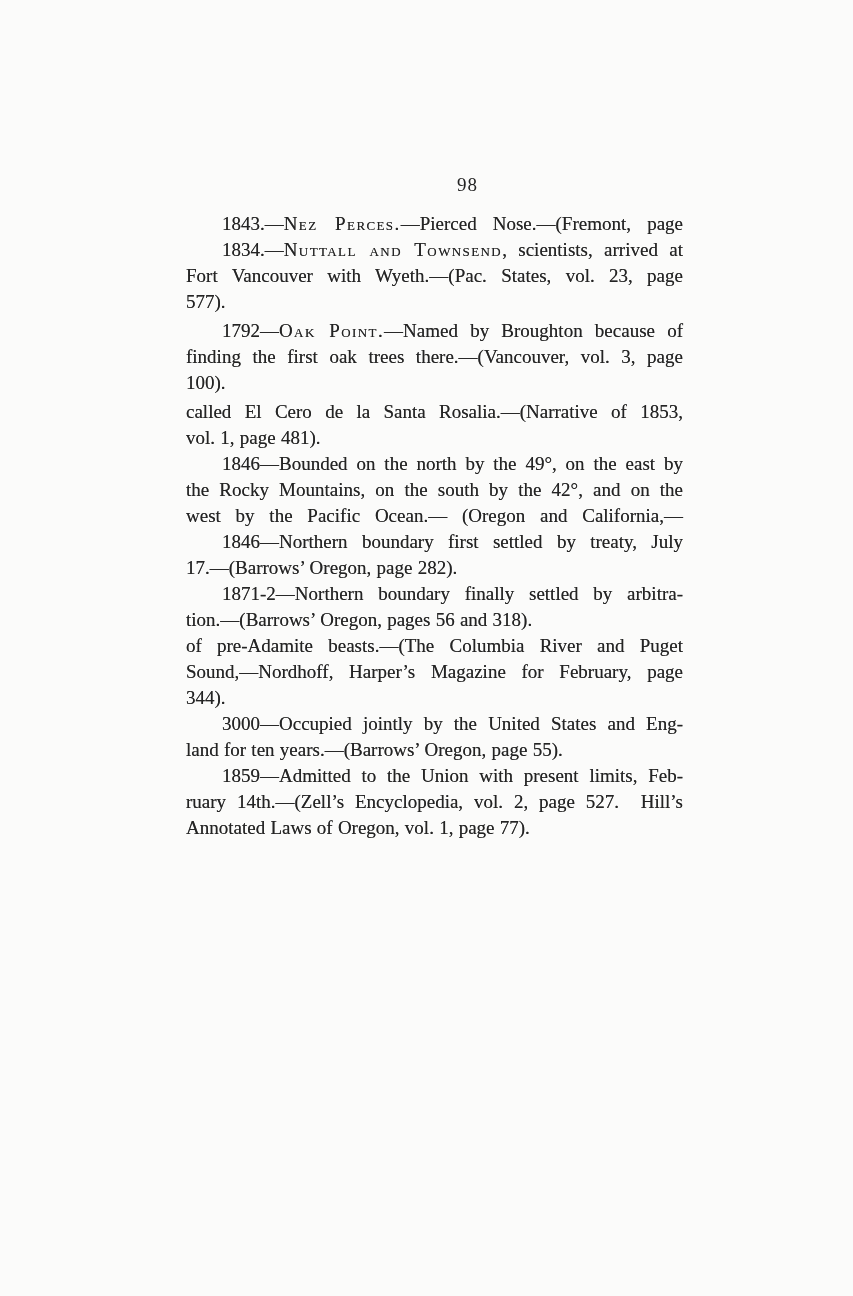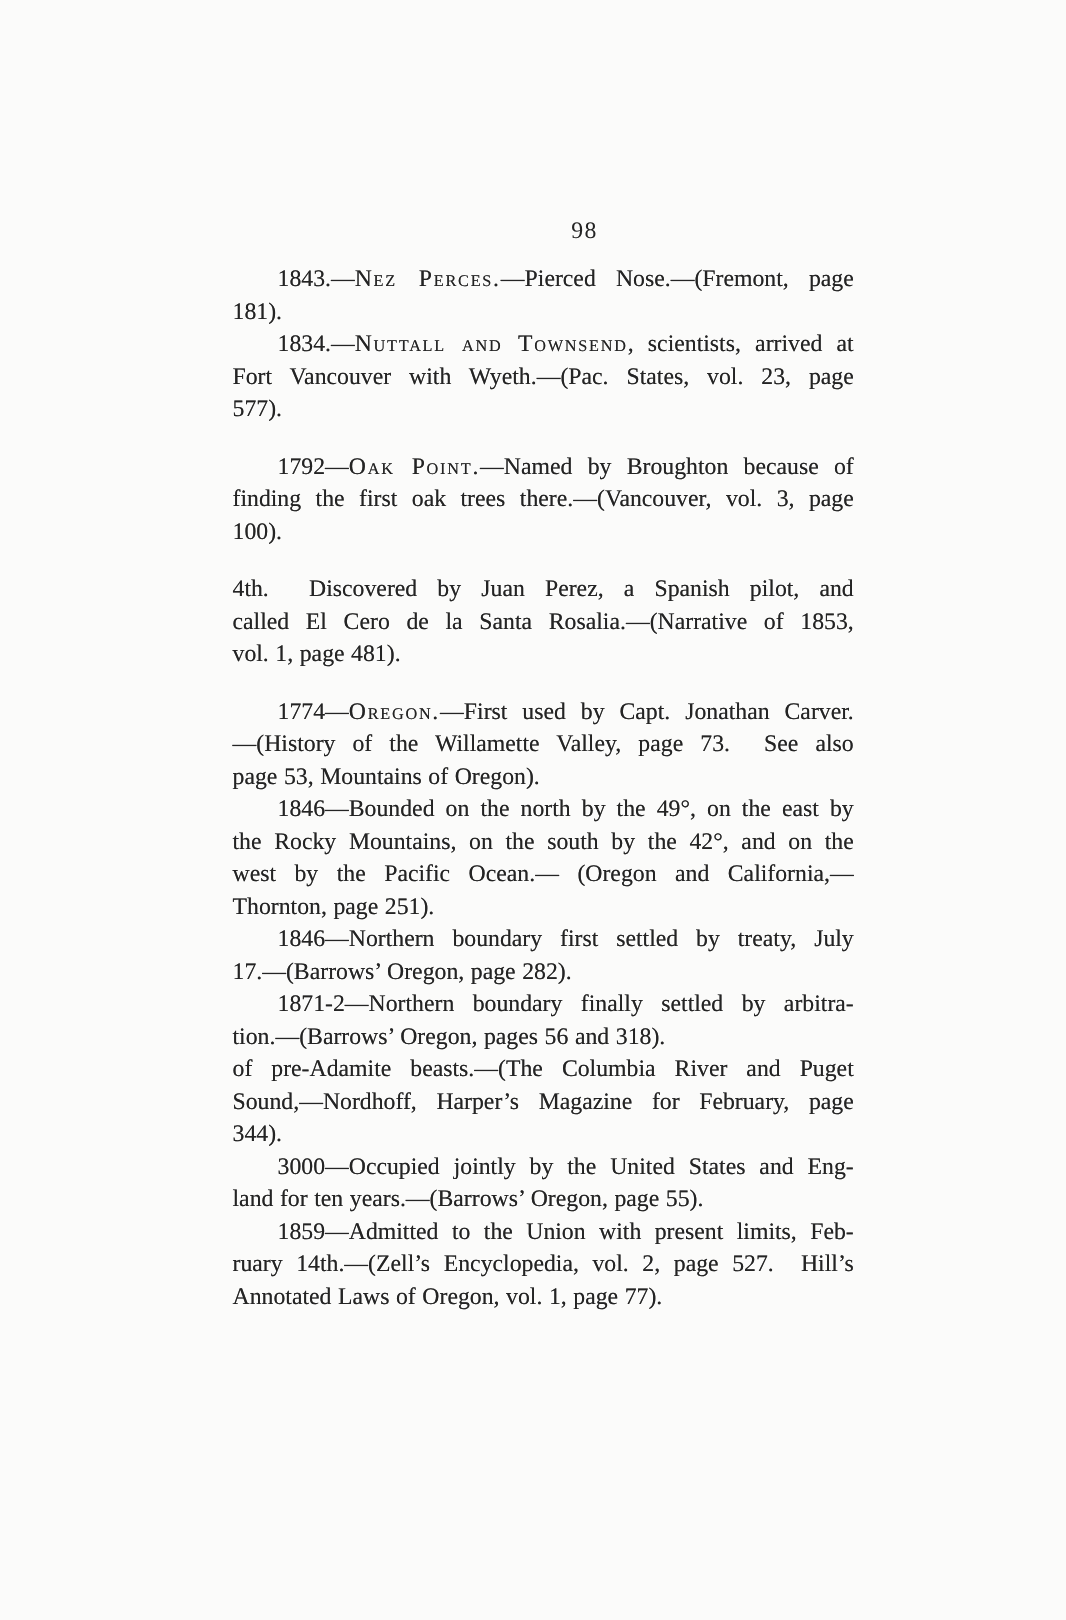--- a/index.html
+++ b/index.html
@@ -20,21 +20,21 @@
     left:186px;top:172px;width:497px;
   }
   .page-number{
     font-size:19px;line-height:26px;
     text-align:center;
     transform:translateX(33px);
     margin-bottom:13px;
     letter-spacing:1px;
   }
   .entry{margin:0;}
-  .entry.spaced{margin-top:20px;}
+  .entry.spaced{margin-top:3px;}
   .line{
     font-size:19px;
     line-height:26px;
     height:26px;
     text-align:justify;
     text-align-last:justify;
     text-shadow:0 0 0.5px rgba(20,20,20,0.6);
     word-spacing:0.5px;
   }
   .line.first{text-indent:36px;}
@@ -46,47 +46,39 @@
 </style>
 </head>
 <body>
 
 <div class="page">
   <div class="content">
     <div class="page-number">98</div>
     <div>
         <div class="entry">
           <div class="line first">1843.—<span class="sc">Nez Perces.</span>—Pierced Nose.—(Fremont, page</div>
-          <div class="line last">181).</div>
         </div>
         <div class="entry">
           <div class="line first">1834.—<span class="sc">Nuttall and Townsend</span>, scientists, arrived at</div>
           <div class="line">Fort Vancouver with Wyeth.—(Pac. States, vol. 23, page</div>
           <div class="line last">577).</div>
         </div>
         <div class="entry spaced">
           <div class="line first">1792—<span class="sc">Oak Point.</span>—Named by Broughton because of</div>
           <div class="line">finding the first oak trees there.—(Vancouver, vol. 3, page</div>
           <div class="line last">100).</div>
         </div>
         <div class="entry spaced">
-          <div class="line">4th.&nbsp; Discovered by Juan Perez, a Spanish pilot, and</div>
           <div class="line">called El Cero de la Santa Rosalia.—(Narrative of 1853,</div>
           <div class="line last">vol. 1, page 481).</div>
-        </div>
-        <div class="entry spaced">
-          <div class="line first">1774—<span class="sc">Oregon.</span>—First used by Capt. Jonathan Carver.</div>
-          <div class="line">—(History of the Willamette Valley, page 73.&nbsp; See also</div>
-          <div class="line last">page 53, Mountains of Oregon).</div>
         </div>
         <div class="entry">
           <div class="line first">1846—Bounded on the north by the 49°, on the east by</div>
           <div class="line">the Rocky Mountains, on the south by the 42°, and on the</div>
           <div class="line">west by the Pacific Ocean.— (Oregon and California,—</div>
-          <div class="line last">Thornton, page 251).</div>
         </div>
         <div class="entry">
           <div class="line first">1846—Northern boundary first settled by treaty, July</div>
           <div class="line last">17.—(Barrows’ Oregon, page 282).</div>
         </div>
         <div class="entry">
           <div class="line first">1871-2—Northern boundary finally settled by arbitra-</div>
           <div class="line last">tion.—(Barrows’ Oregon, pages 56 and 318).</div>
         </div>
         <div class="entry">

